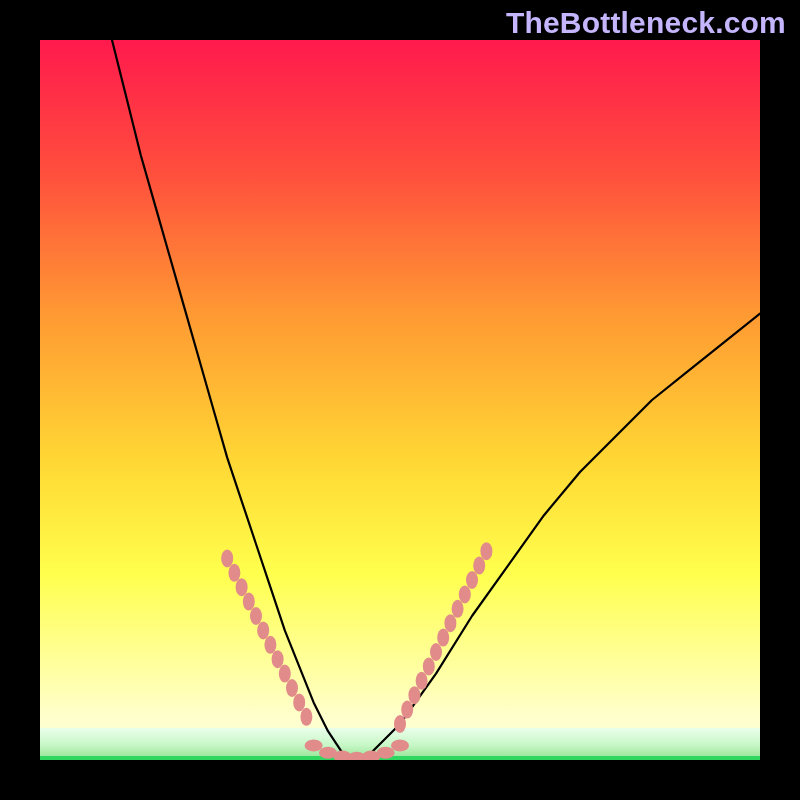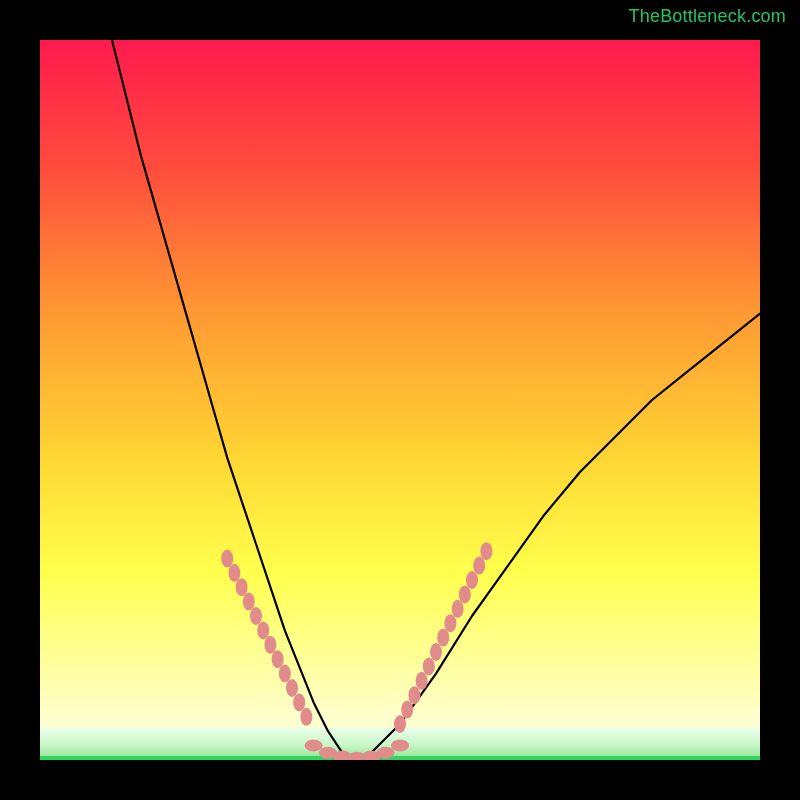--- a/index.html
+++ b/index.html
@@ -14,23 +14,23 @@
   .frame {
     position: relative;
     width: 800px;
     height: 800px;
     background: #000;
   }
   .watermark {
     position: absolute;
     top: 6px;
     right: 14px;
-    color: #22c55e;
-    font-size: 18px;
-    font-weight: 400;
+    color: #c4b5fd;
+    font-size: 30px;
+    font-weight: 700;
     letter-spacing: 0.2px;
     user-select: none;
   }
   .plot {
     position: absolute;
     left: 40px;
     top: 40px;
     width: 720px;
     height: 720px;
   }

